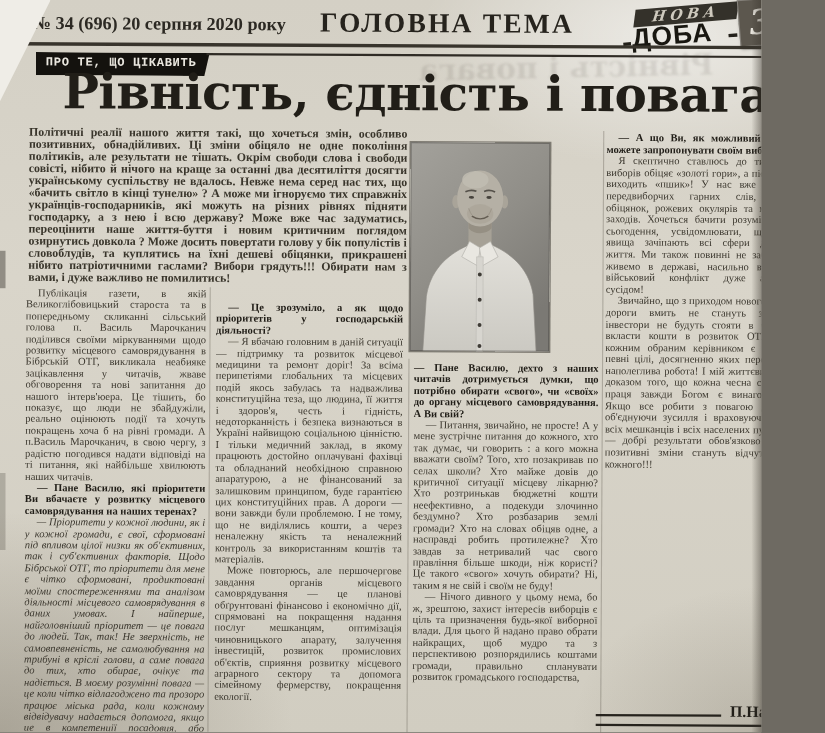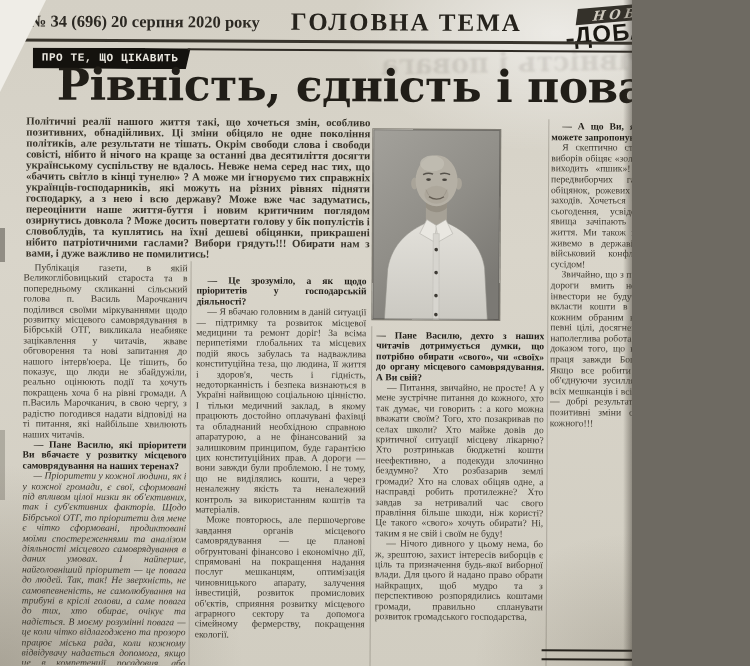--- a/index.html
+++ b/index.html
@@ -1,17 +1,17 @@
 <!DOCTYPE html>
 <html><head>
 <meta charset="utf-8">
 <style>
   html,body{margin:0;padding:0;background:#6e6a62;}
   .page{
-    position:relative;width:632px;height:666px;overflow:hidden;
+    position:relative;width:692px;height:666px;overflow:hidden;
     font-family:"Liberation Serif",serif;
     background:
       radial-gradient(55% 30% at 88% 5%, rgba(255,255,255,.55) 0%, rgba(255,255,255,0) 60%),
       radial-gradient(70% 55% at 0% 100%, rgba(85,77,62,.32) 0%, rgba(0,0,0,0) 55%),
       radial-gradient(50% 40% at 100% 100%, rgba(85,77,62,.20) 0%, rgba(0,0,0,0) 50%),
       linear-gradient(180deg,#d4d0c5 0%,#d9d5ca 38%,#d1cdc1 100%);
     color:#3a362e;
   }
   .edge-right{position:absolute;top:0;right:0;width:9px;height:100%;
     background:linear-gradient(to right, rgba(0,0,0,0), rgba(58,53,45,.45));}

